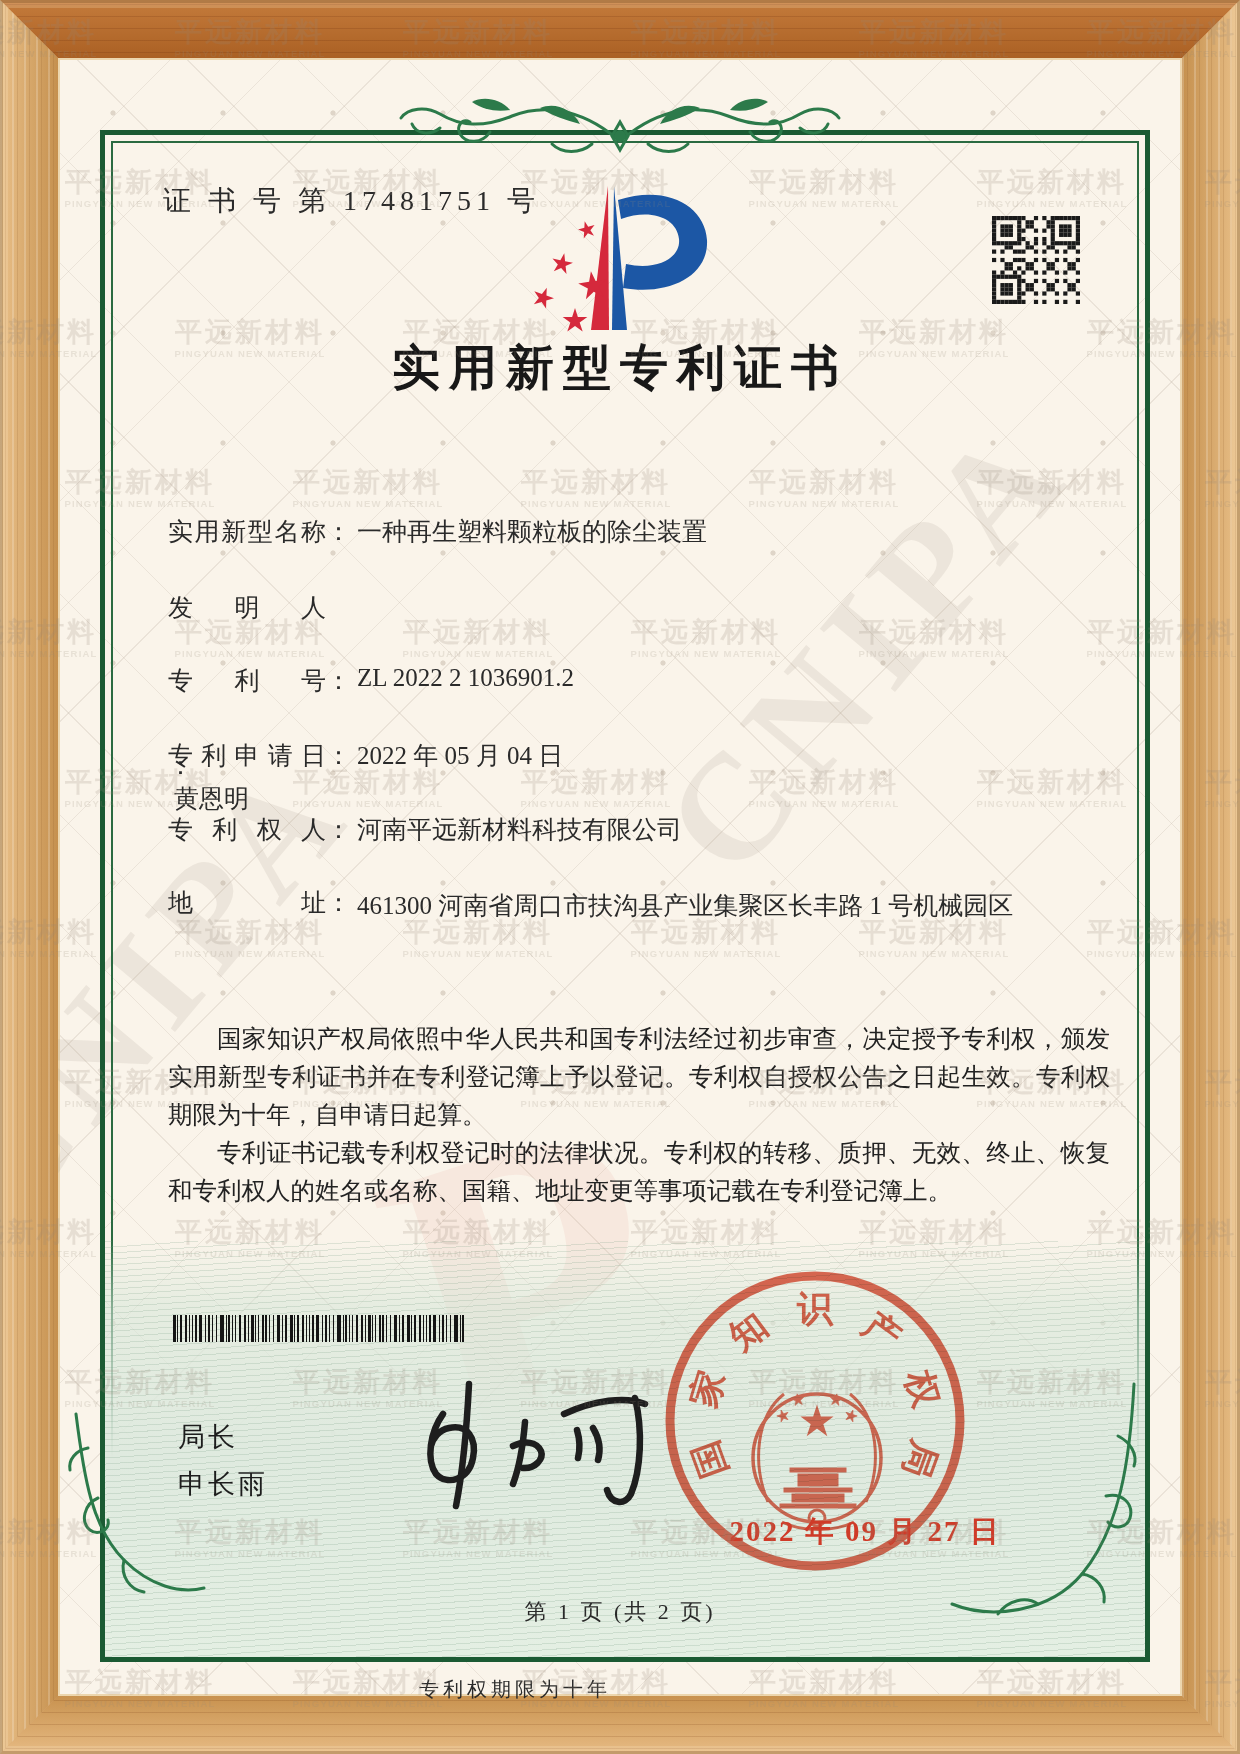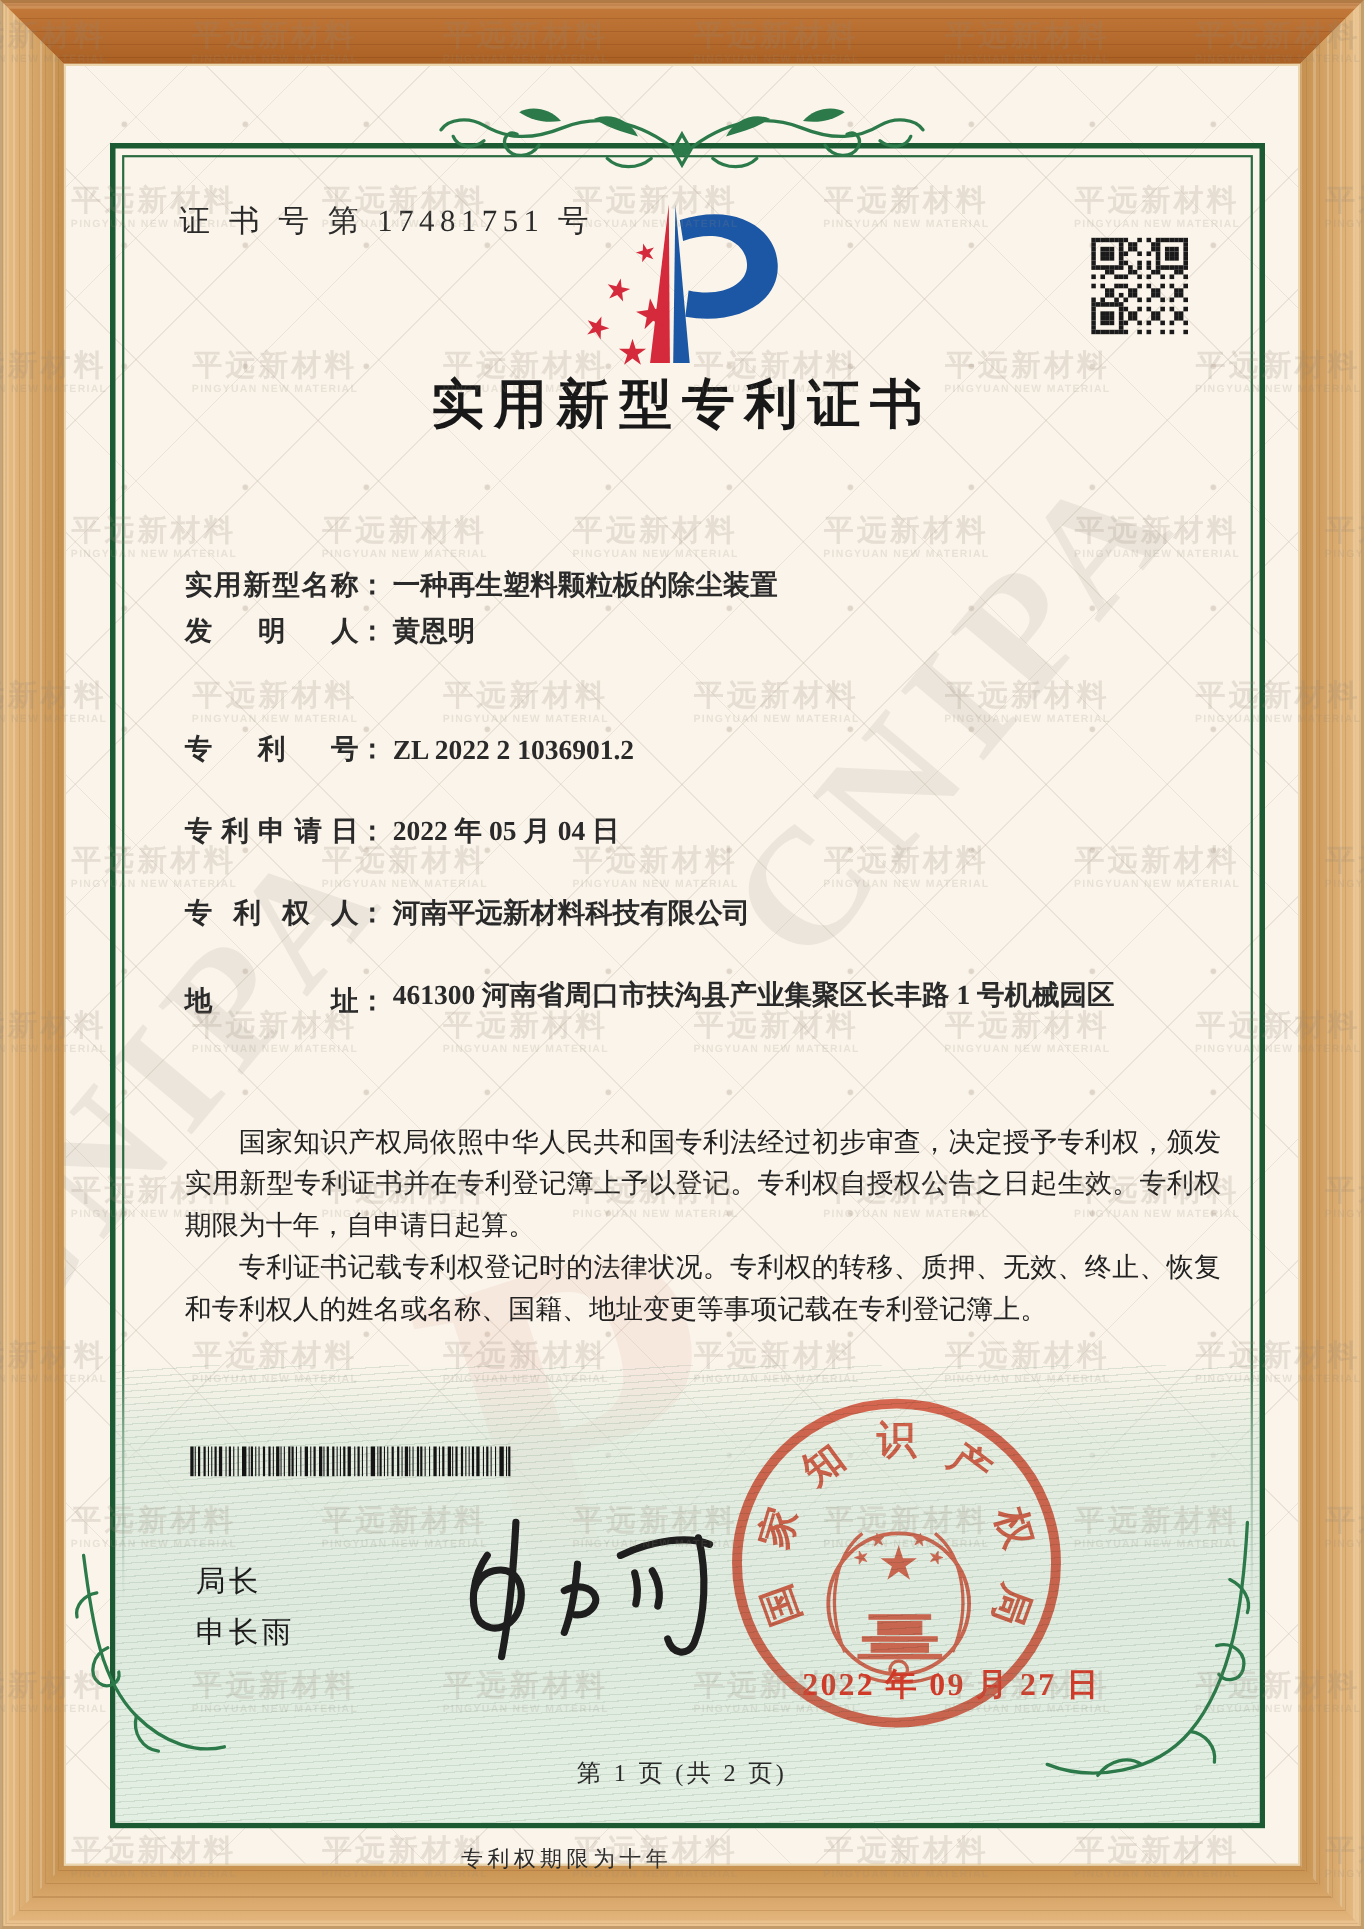--- a/index.html
+++ b/index.html
@@ -49,21 +49,21 @@
       repeating-linear-gradient(176deg, rgba(120,158,132,.22) 0 1px, rgba(0,0,0,0) 1px 6px),
       linear-gradient(180deg, rgba(223,236,225,0) 0%, rgba(212,230,216,.55) 16%, #dfeadf 52%, #e4efe3 100%);}
 
   .flourish{position:absolute;z-index:5;pointer-events:none;}
 
   
   .txt{position:absolute;z-index:6;color:#2a2a2a;}
   #certno{left:163px;top:182px;font-size:28px;letter-spacing:5px;}
   #title{left:100px;top:336px;width:1040px;text-align:center;font-size:48px;font-weight:bold;
     letter-spacing:9px;color:#181818;}
-  .frow{left:168px;width:950px;font-size:25px;display:flex;align-items:flex-end;font-weight:bold;}
+  .frow{left:168px;width:950px;font-size:25px;display:flex;align-items:flex-start;}
   .frow .lab{display:inline-block;width:158px;text-align:justify;text-align-last:justify;flex:0 0 158px;}
   .frow .col{flex:0 0 auto;}
   .frow .val{margin-left:6px;}
   #row-addr .val{width:660px;line-height:40px;}
   #grantrow{left:168px;width:950px;font-size:25px;}
   #grantrow .pair2{position:absolute;left:472px;top:0;}
   .para{left:168px;width:942px;font-size:24.5px;line-height:38px;text-align:justify;
     text-indent:2em;color:#222;}
   #barcode{position:absolute;left:173px;top:1315px;width:297px;height:27px;z-index:6;}
   #barcode i{position:absolute;top:0;bottom:0;background:#141414;}
@@ -359,21 +359,21 @@
       <rect x="80" y="80" width="4" height="4" fill="#1a1a1a"></rect>
     </svg>
 
   <div class="txt" id="title">实用新型专利证书</div>
 
   <div class="txt frow" style="top:515px;">
     <span class="lab">实用新型名称</span>
       <span class="col">：</span>
       <span class="val">一种再生塑料颗粒板的除尘装置</span>
   </div>
-  <div class="txt frow" style="top:557px;">
+  <div class="txt frow" style="top:591px;flex-direction:column;">
     <span class="lab">发明人</span>
       <span class="col">：</span>
       <span class="val">黄恩明</span>
   </div>
   <div class="txt frow" style="top:664px;">
     <span class="lab">专利号</span>
       <span class="col">：</span>
       <span class="val">ZL 2022 2 1036901.2</span>
   </div>
   <div class="txt frow" style="top:739px;">

